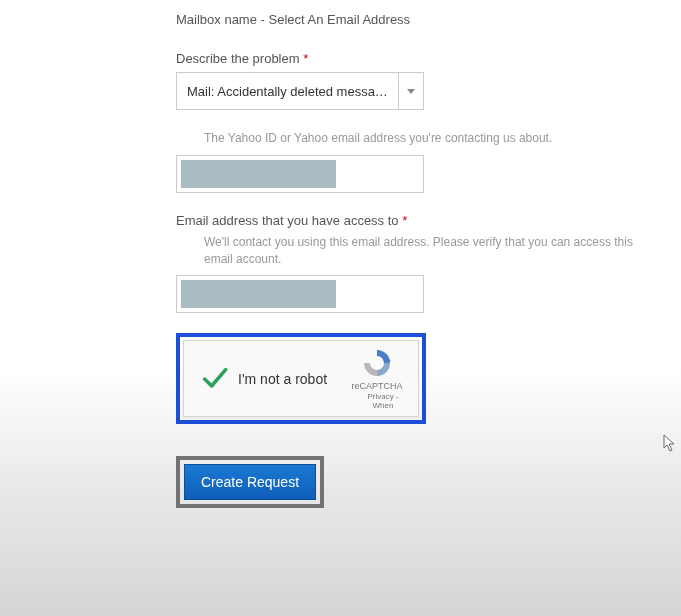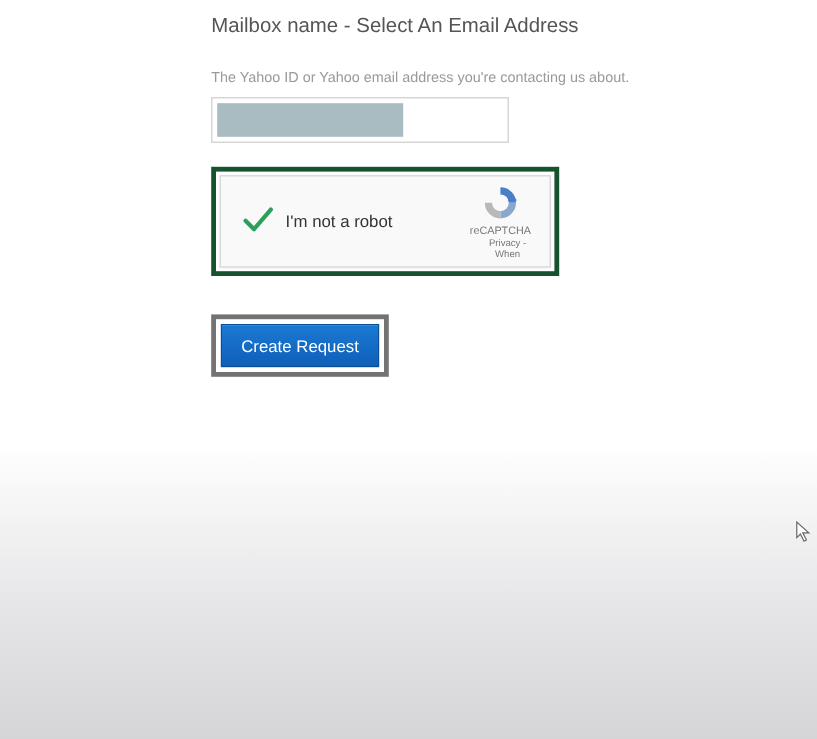--- a/index.html
+++ b/index.html
@@ -16,41 +16,42 @@
       background: linear-gradient(to bottom, #ffffff 0%, #ffffff 60%, #e8e8ea 80%, #d5d5d8 100%);
       position: relative;
       overflow: hidden;
     }
     .form-container {
       padding: 12px 0 0 176px;
       width: 640px;
     }
     .heading {
       color: #555;
-      font-size: 17px;
+      font-size: 13px;
       margin-bottom: 24px;
       font-weight: normal;
     }
     .field-group {
       margin-bottom: 20px;
     }
     .label {
       color: #555;
       font-size: 13px;
       display: block;
       margin-bottom: 6px;
     }
     .required {
       color: #d0021b;
     }
     .helper-text {
       color: #999;
       font-size: 12px;
       margin-bottom: 8px;
       line-height: 1.4;
+      margin-left: 28px;
     }
     .select-wrap {
       display: flex;
       width: 248px;
       height: 38px;
     }
     .select-display {
       flex: 1;
       border: 1px solid #ccc;
       border-right: none;
@@ -89,22 +90,22 @@
     }
     .redacted-block {
       position: absolute;
       top: 4px;
       left: 4px;
       width: 155px;
       height: 28px;
       background: #a9bcc2;
     }
     .captcha-outline {
-      border: 4px solid #14532d;
-      width: 290px;
+      border: 4px solid #1d4ed8;
+      width: 250px;
       height: 91px;
       margin-bottom: 32px;
       padding: 3px;
     }
     .captcha-box {
       width: 100%;
       height: 100%;
       background: #f9f9f9;
       border: 1px solid #d3d3d3;
       display: flex;
@@ -174,29 +175,51 @@
       height: 18px;
     }
   </style>
 </head>
 <body>
 
 <div class="form-container">
 
   <div class="heading">Mailbox name - Select An Email Address</div>
 
+  <div class="field-group">
+    <div class="label">
+      <span>Describe the problem</span>
+      <span class="required">*</span>
+    </div>
+    <div class="select-wrap">
+      <div class="select-display">Mail: Accidentally deleted messa…</div>
+      <div class="select-arrow">
+        <div class="chevron"></div>
+      </div>
+    </div>
+  </div>
 
 
   <div class="field-group">
     <div class="helper-text">The Yahoo ID or Yahoo email address you're contacting us about.</div>
     <div class="text-input">
       <div class="redacted-block"></div>
     </div>
   </div>
 
+  <div class="field-group">
+    <div class="label">
+      <span>Email address that you have access to</span>
+      <span class="required">*</span>
+    </div>
+    <div class="helper-text">We'll contact you using this email address. Please verify that you can access this email account.</div>
+    <div class="text-input">
+      <div class="redacted-block"></div>
+    </div>
+  </div>
 
   <div class="captcha-outline">
     <div class="captcha-box">
       <div class="captcha-check">
         <svg viewBox="0 0 24 24" width="28" height="28">
           <path d="M4 12 L10 18 L22 4" stroke="#2e9e5b" stroke-width="3" fill="none" stroke-linecap="round" stroke-linejoin="round"></path>
         </svg>
       </div>
       <div class="captcha-label">I'm not a robot</div>
       <div class="captcha-right">

